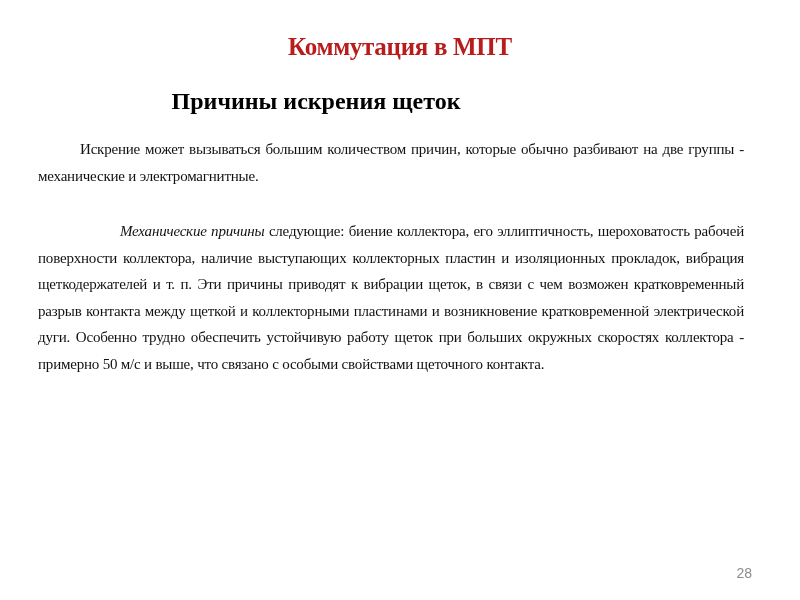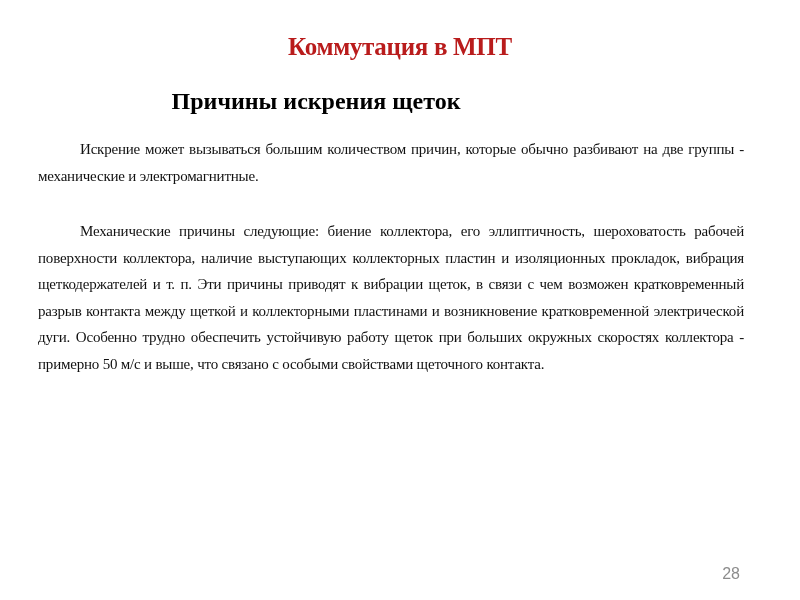--- a/index.html
+++ b/index.html
@@ -50,27 +50,29 @@
       font-size: 15px;
       line-height: 26.5px;
       text-align: justify;
       text-indent: 42px;
       color: #111111;
       letter-spacing: -0.2px;
     }
     .p1 { top: 136px; }
     .p2 { top: 218px; }
     .p2 .italic {
+      font-style: italic;
+      margin-left: 40px;
     }
     .page-number {
       position: absolute;
-      right: 60px;
+      right: 48px;
       top: 565px;
       font-family: "Liberation Sans", sans-serif;
-      font-size: 16px;
+      font-size: 14px;
       color: #8c8c8c;
     }
   </style>
 </head>
 <body>
 
 <div class="slide">
   <div class="title">Коммутация в МПТ</div>
   <div class="subtitle">Причины искрения щеток</div>
 

